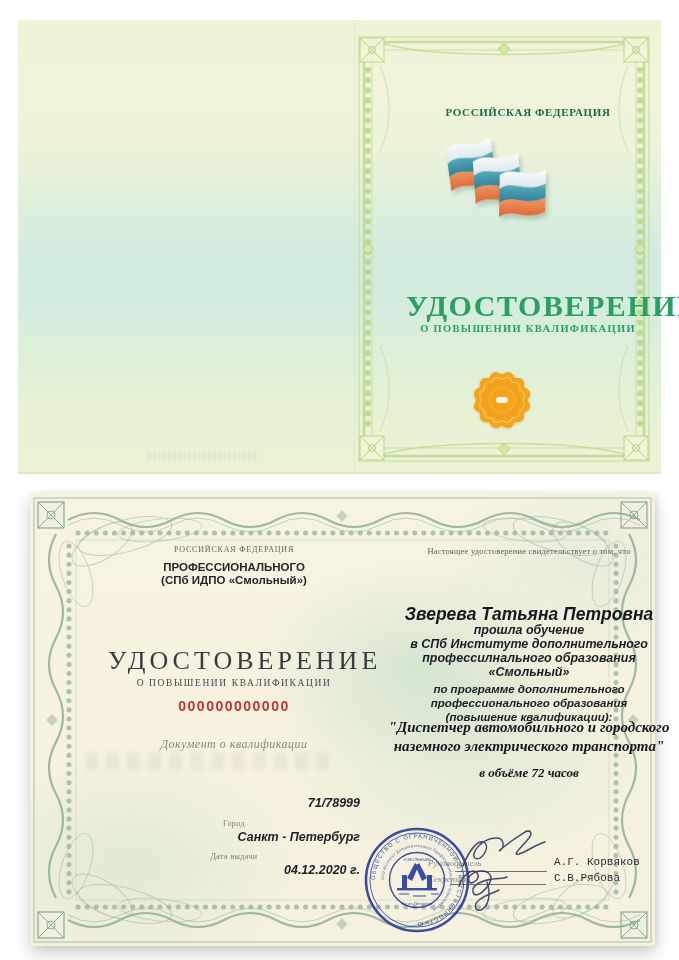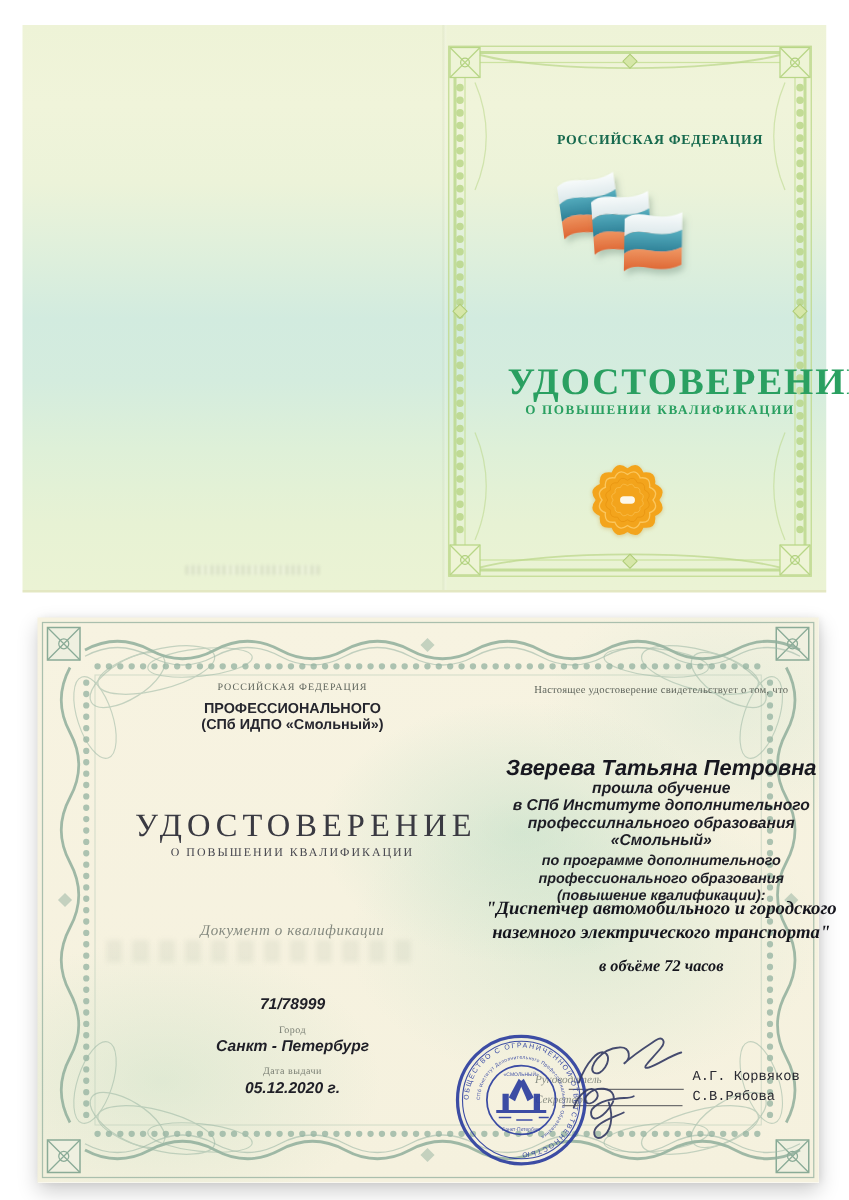--- a/index.html
+++ b/index.html
@@ -51,21 +51,21 @@
   .cert svg.border { position:absolute; left:0; top:0; }
 
   
   .c-country { left:30px; top:51px; width:300px; font-size:8px; color:#5f655c; letter-spacing:0.8px; }
   .c-inst { left:30px; top:67px; width:300px; font-family:"Liberation Sans",sans-serif; font-weight:bold; font-size:11.5px; line-height:13px; color:#26262e; }
   .c-doc-title { left:30px; top:152px; width:300px; font-size:26px; color:#3a3a42; letter-spacing:4px; }
   .c-doc-sub { left:30px; top:184px; width:300px; font-size:9.5px; color:#46464e; letter-spacing:1.6px; }
   .c-serial { left:30px; top:204px; width:300px; font-family:"Liberation Sans",sans-serif; font-weight:bold; font-size:14px; letter-spacing:1.5px; }
   .c-kind { left:30px; top:243px; width:300px; font-style:italic; font-size:12px; color:#84897f; letter-spacing:0.5px; }
   .c-lab { left:30px; width:300px; font-size:8px; color:#787d72; letter-spacing:0.4px; }
-  .c-val { left:30px; width:300px; font-family:"Liberation Sans",sans-serif; font-weight:bold; font-style:italic; font-size:12.5px; color:#1f1f27; }
+  .c-val { left:30px; width:300px; font-family:"Liberation Sans",sans-serif; font-weight:bold; font-style:italic; font-size:12.5px; color:#1f1f27;text-align:right; }
   .wm {
     position:absolute; left:55px; top:258px; width:250px; height:18px;
     background:repeating-linear-gradient(90deg, rgba(150,165,145,0.22) 0 13px, transparent 13px 21px);
     filter:blur(2.2px); opacity:.6;
   }
 
   
   .r-intro { left:330px; top:52px; width:290px; font-size:8.5px; color:#5f655c; letter-spacing:0.2px; }
   .r-person { left:320px; top:66px; width:310px; font-family:"Liberation Sans",sans-serif; font-weight:bold; font-style:italic; font-size:17.5px; color:#17171f;margin-top:44px; }
   .r-b { font-family:"Liberation Sans",sans-serif; font-weight:bold; font-style:italic; color:#1d1d25;margin-top:29px; }
@@ -198,27 +198,28 @@
     <rect x="599" y="222" width="8" height="8" transform="rotate(45 603 226)" fill="#9bb7a4" opacity="0.55"></rect>
   </svg>
 
   <div class="txt c-country">РОССИЙСКАЯ ФЕДЕРАЦИЯ</div>
   <div class="txt c-inst">
     <div>ПРОФЕССИОНАЛЬНОГО</div>
     <div>(СПб ИДПО «Смольный»)</div>
   </div>
   <div class="txt c-doc-title">УДОСТОВЕРЕНИЕ</div>
   <div class="txt c-doc-sub">О ПОВЫШЕНИИ КВАЛИФИКАЦИИ</div>
+  <div class="txt c-serial" style="color:#c53030">000000000000</div>
   <div class="txt c-kind">Документ о квалификации</div>
   <div class="wm"></div>
   <div class="txt c-val" style="top:302px">71/78999</div>
   <div class="txt c-lab" style="top:325px">Город</div>
   <div class="txt c-val" style="top:336px">Санкт - Петербург</div>
   <div class="txt c-lab" style="top:358px">Дата выдачи</div>
-  <div class="txt c-val" style="top:369px">05.12.2020 г.</div>
+  <div class="txt c-val" style="top:369px">04.12.2020 г.</div>
 
   <div class="txt r-intro">Настоящее удостоверение свидетельствует о том, что</div>
   <div class="txt r-person">Зверева Татьяна Петровна</div>
   <div class="txt r-line1 r-b">прошла обучение</div>
   <div class="txt r-inst r-b">
     <div>в СПб Институте дополнительного</div>
     <div>профессилнального образования</div>
     <div>«Смольный»</div>
   </div>
   <div class="txt r-pintro r-b">

